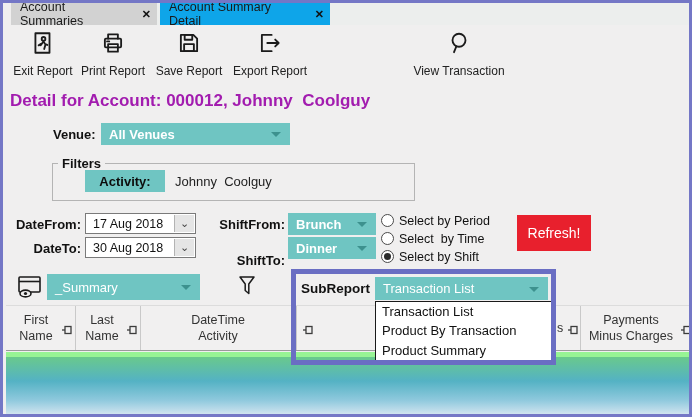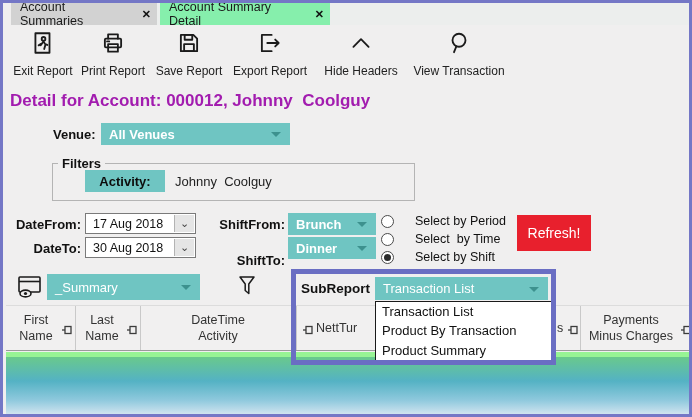--- a/index.html
+++ b/index.html
@@ -7,21 +7,21 @@
   #win{position:relative;width:692px;height:417px;background:#f0efef;overflow:hidden;
        border:3px solid #7477c6;box-sizing:border-box;}
   .abs{position:absolute;}
   .lbl{font-weight:bold;font-size:13px;color:#111;}
   .pre{white-space:pre;}
 
   
   .tabbar{left:8px;top:0;width:686px;height:22px;background:#eceeed;}
   .tab{position:absolute;top:0;height:22px;display:flex;align-items:center;cursor:default;}
   .tab-inactive{background:#d2d2d2;}
-  .tab-active{background:#86efac;}
+  .tab-active{background:#0ea5e9;}
   .tab-label{font-size:12.5px;color:#1a1a1a;padding-left:9px;}
   .tab-close{font-weight:bold;font-size:11px;color:#111;margin-left:14px;padding:0 6px;}
 
   
   .tbtn{position:absolute;top:27px;height:54px;display:flex;flex-direction:column;align-items:center;justify-content:flex-start;}
   .tbtn svg{stroke:#1b1b1b;fill:none;stroke-width:1.7;stroke-linecap:round;stroke-linejoin:round;}
   .tbtn-label{font-size:12px;color:#222;margin-top:4px;white-space:nowrap;}
 
   .title{left:7px;top:88px;font-size:17px;font-weight:bold;color:#a21caf;white-space:pre;}
 
@@ -35,21 +35,21 @@
   .group{left:49px;top:160px;width:361px;height:36px;border:1px solid #b4b4b4;}
   .group-legend{left:55px;top:153px;background:#f0efef;padding:0 4px;font-weight:bold;font-size:13px;color:#111;}
 
   
   .dtp{background:#fff;border:1px solid #7a7a7a;box-sizing:border-box;font-size:12.5px;color:#111;
        display:flex;align-items:center;padding-left:7px;}
   .dtp .dbtn{position:absolute;right:1px;top:1px;bottom:1px;width:19px;background:#e5e5e5;border-left:1px solid #b3b3b3;
        display:flex;align-items:center;justify-content:center;font-size:11px;color:#444;}
 
   
-  .radio{display:flex;align-items:center;gap:16px;}
+  .radio{display:flex;align-items:flex-start;}
   .rdot{width:13px;height:13px;border:1px solid #4a4a4a;border-radius:50%;background:#fff;box-sizing:border-box;
         display:flex;align-items:center;justify-content:center;margin-right:5px;}
   .rdot.checked::after{content:"";width:7px;height:7px;border-radius:50%;background:#2b2b2b;}
   .rlabel{font-size:12.5px;color:#111;}
 
   .refresh{background:#e8202d;color:#fff;font-size:14px;display:flex;align-items:center;justify-content:center;border:none;}
 
   
   .hdrrow{left:3px;top:302px;width:686px;height:46px;background:#f1f0f0;border-top:1px solid #dcdcdc;border-bottom:1px solid #9a9a9a;box-sizing:border-box;}
   .hcell{position:absolute;top:302px;height:46px;display:flex;flex-direction:column;align-items:center;justify-content:center;
@@ -116,28 +116,20 @@
   </div>
   <div class="tbtn" style="left:228px;width:78px;">
     <span>
       <svg width="26" height="26" viewBox="0 0 24 24">
           <path d="M13.5 4.5 h-9 v15 h9"></path>
           <path d="M9.5 12 h10.5 M16.8 8.8 l3.2 3.2 l-3.2 3.2"></path>
         </svg>
     </span>
     <span class="tbtn-label">Export Report</span>
   </div>
-  <div class="tbtn" style="left:322px;width:72px;">
-    <span>
-      <svg width="26" height="26" viewBox="0 0 24 24">
-          <path d="M5 15.5 l7 -7 l7 7"></path>
-        </svg>
-    </span>
-    <span class="tbtn-label">Hide Headers</span>
-  </div>
   <div class="tbtn" style="left:408px;width:96px;">
     <span>
       <svg width="26" height="26" viewBox="0 0 24 24">
           <circle cx="12" cy="9.5" r="6"></circle>
           <path d="M9.6 15 L7.4 20.5"></path>
         </svg>
     </span>
     <span class="tbtn-label">View Transaction</span>
   </div>
 
@@ -245,23 +237,20 @@
     <span>Activity</span>
   </div>
   <div class="vsep" style="left:293px;"></div>
 
   <span class="abs pin" style="left:299px;top:319px;">
     <svg width="12" height="12" viewBox="0 0 12 12">
         <path d="M1 6 h3"></path>
         <rect x="4" y="2.5" width="6" height="7"></rect>
       </svg>
   </span>
-  <div class="hcell" style="left:313px;width:60px;align-items:flex-start;">
-    <span>NettTur</span>
-  </div>
 
   <div class="hcell" style="left:552px;width:10px;">
     <span>s</span>
   </div>
   <span class="abs pin" style="left:564px;top:319px;">
     <svg width="12" height="12" viewBox="0 0 12 12">
         <path d="M1 6 h3"></path>
         <rect x="4" y="2.5" width="6" height="7"></rect>
       </svg>
   </span>

